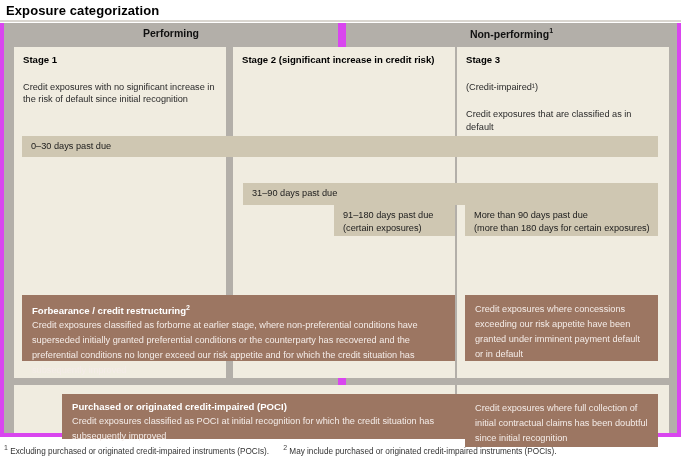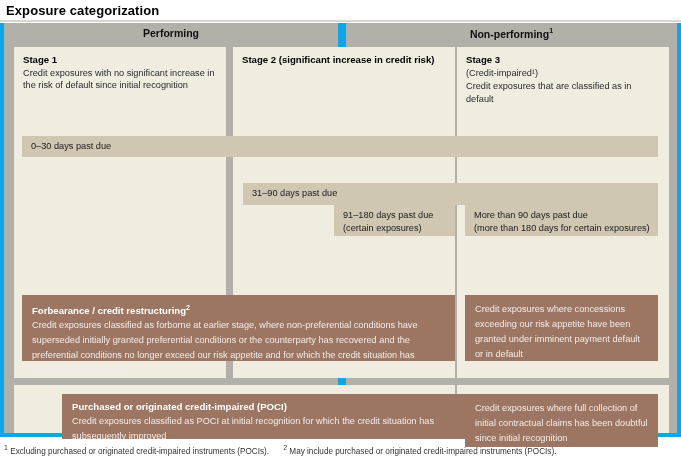--- a/index.html
+++ b/index.html
@@ -19,21 +19,21 @@
     color:#000;
   }
   .title-rule{
     position:absolute;left:0;top:20px;width:681px;height:2px;
     background:#d9d5cf;
   }
 
   
   .stage{
     position:absolute;left:0;top:23px;width:681px;height:414px;
-    background:#0ea5e9;
+    background:#d946ef;
   }
   
   .grp{
     position:absolute;top:0;
     background:#b3afa9;
   }
   .grp-performing{left:4px;width:334px;height:410px;}
   .grp-nonperforming{left:346px;width:331px;height:410px;}
 
   .grp-title{
@@ -52,21 +52,21 @@
   .p-stage3{left:457px;top:24px;width:212px;height:331px;}
 
   
   .p-poci-left{left:14px;top:362px;width:441px;height:48px;}
   .p-poci-right{left:457px;top:362px;width:212px;height:48px;}
 
   .stg-head{
     position:absolute;left:9px;right:8px;top:6px;
   }
   .stg-title{font-size:9.6px;font-weight:bold;color:#000;line-height:13px;}
-  .stg-sub{font-size:9.2px;color:#2a2a2a;line-height:12.3px;margin-top:1px;}
+  .stg-sub{font-size:9.2px;color:#2a2a2a;line-height:12.3px;margin-top:15px;}
 
   
   .dpd{
     position:absolute;
     background:#cfc7b2;
     font-size:9.2px;color:#1b1b1b;line-height:12.5px;
     padding:4px 0 4px 9px;
     box-sizing:border-box;
   }
   .dpd-0-30  {left:22px;top:113px;width:636px;height:21px;}

